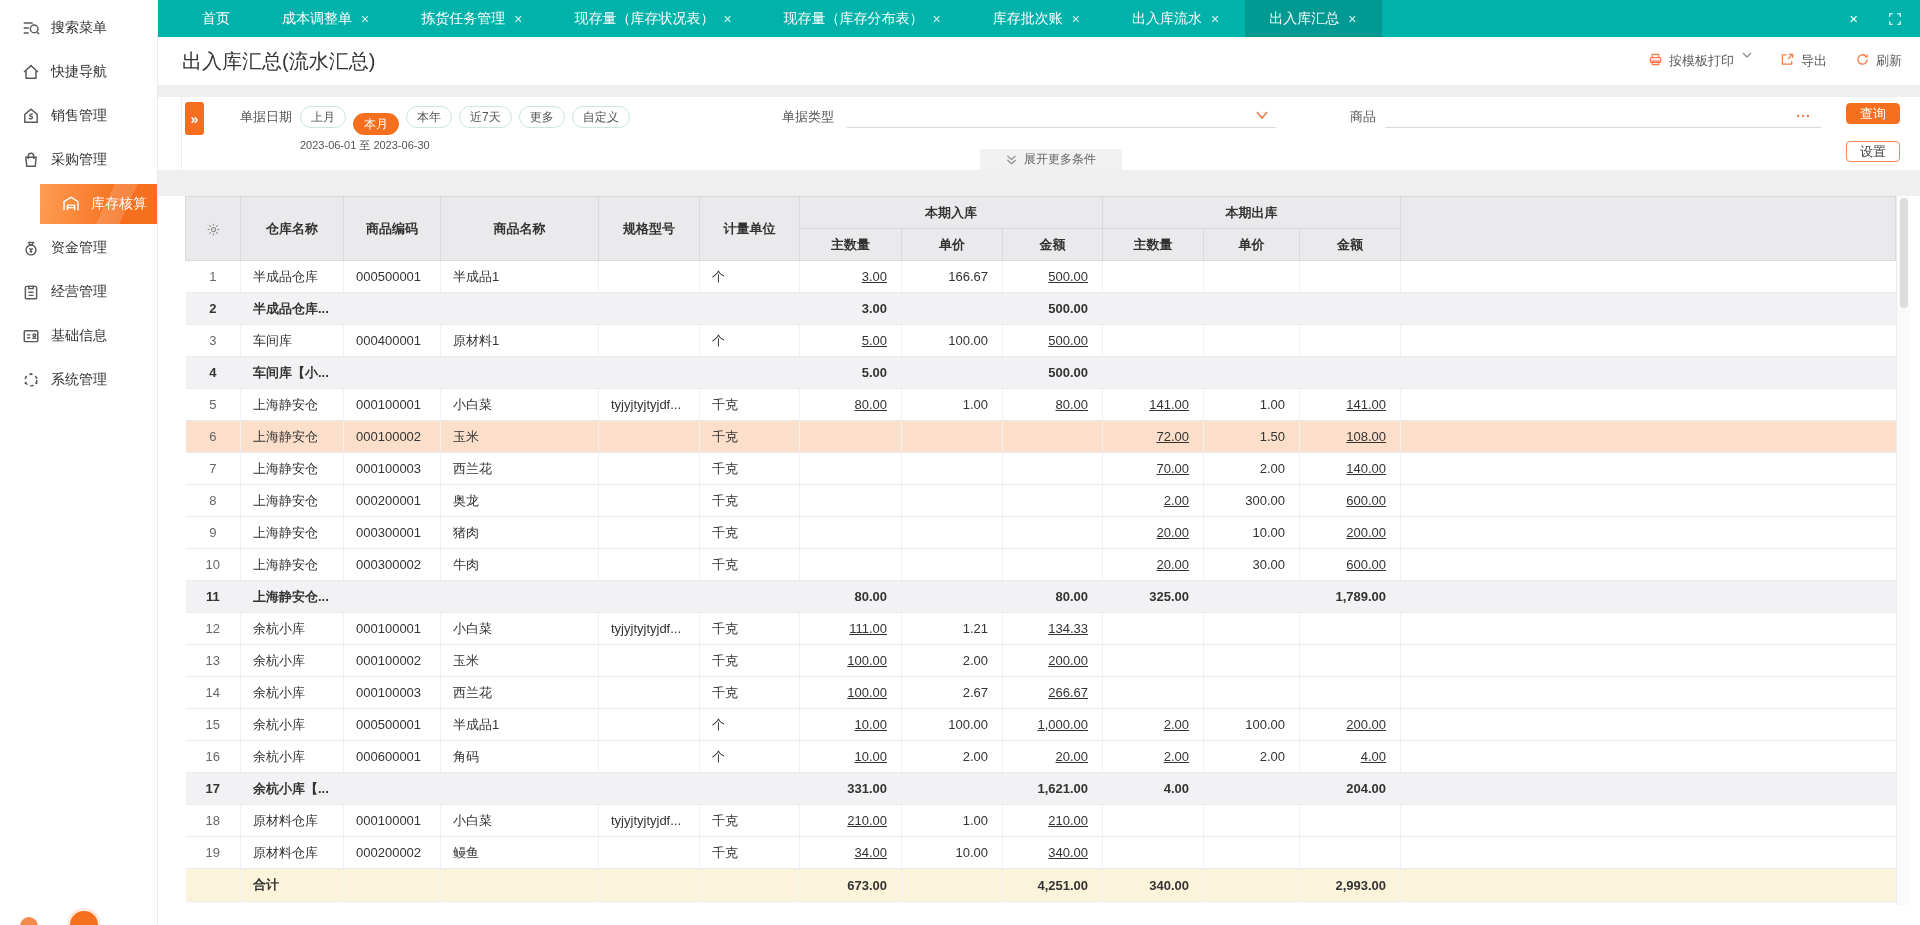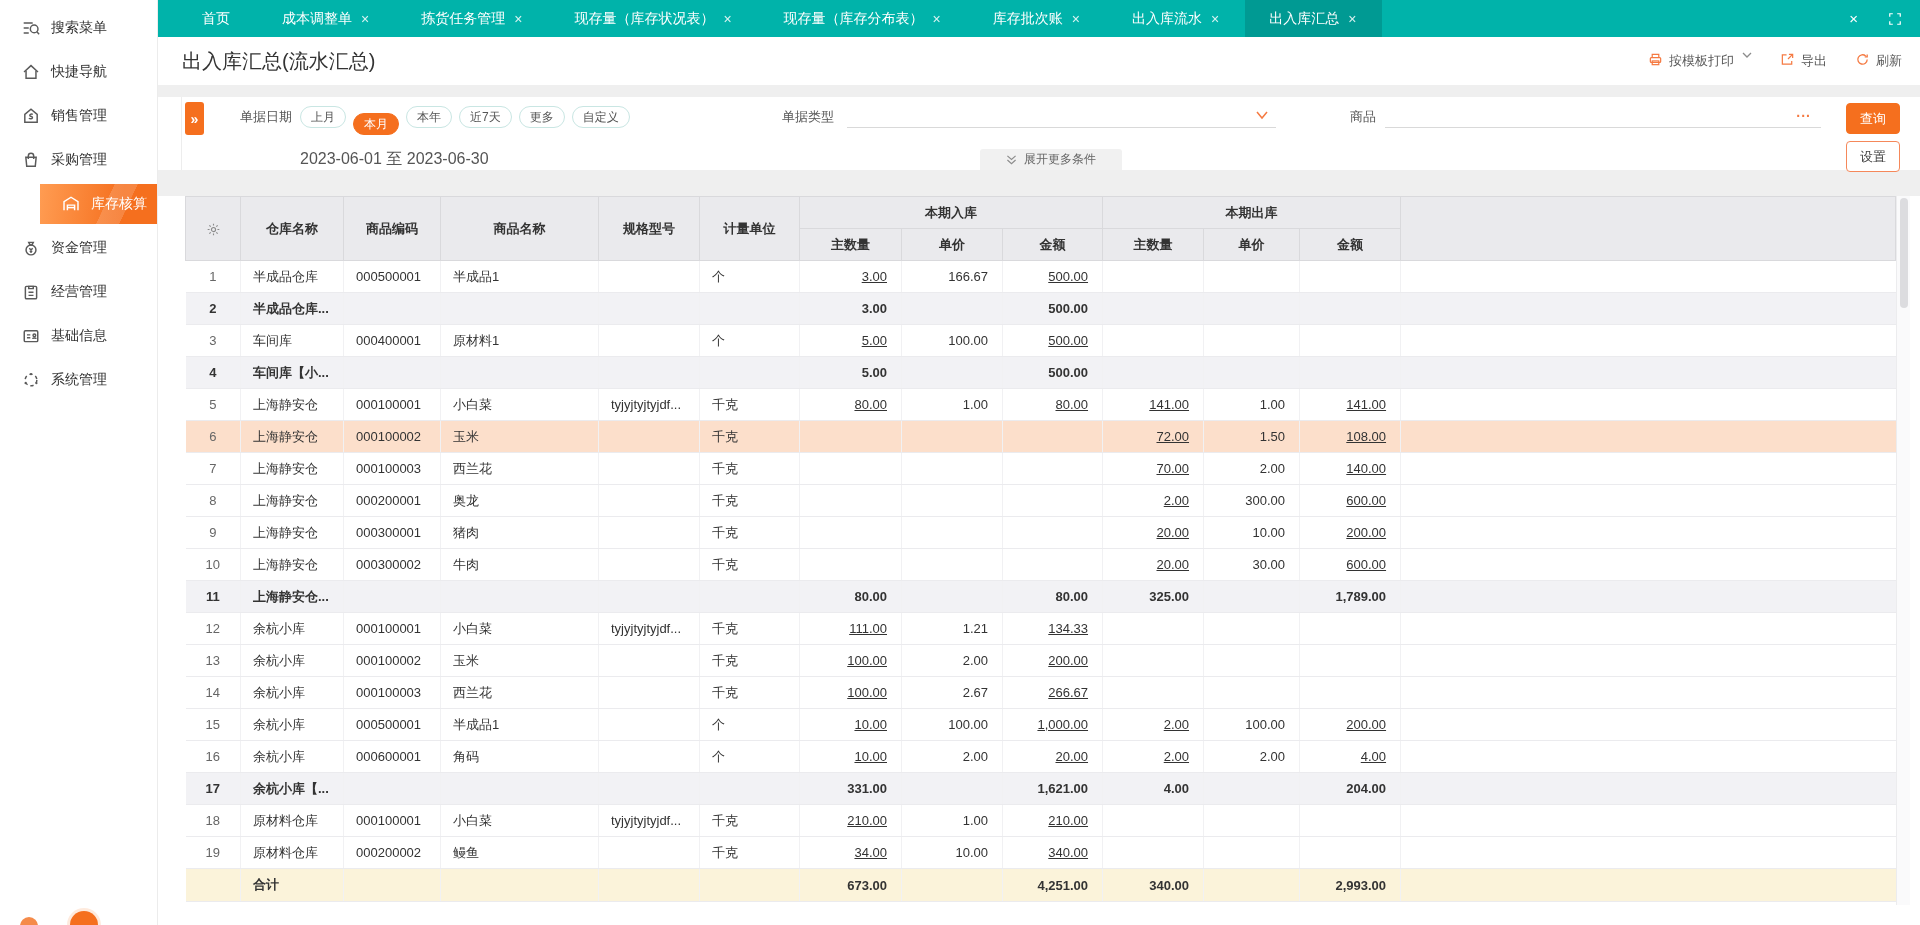--- a/index.html
+++ b/index.html
@@ -51,28 +51,28 @@
   .collapse-btn { position:absolute; left:3px; top:5px; width:19px; height:33px; background:#f56f1e; color:#fff;
     border-radius:3px; display:flex; align-items:center; justify-content:center; font-size:14px; font-weight:700; cursor:pointer; }
   .fgroup { position:absolute; top:9px; display:flex; align-items:flex-start; }
   .flabel { font-size:13px; color:#555; line-height:22px; white-space:nowrap; }
   .fg-date  { left:58px; gap:8px; }
   .fg-doctype { left:600px; gap:13px; }
   .fg-product { left:1168px; gap:9px; }
   .pills { display:flex; gap:7px; }
   .pill { height:22px; line-height:20px; padding:0 10px; border:1px solid #c9e6e3; border-radius:12px; font-size:12px; color:#555; background:#fff; cursor:pointer; white-space:nowrap; }
   .pill.active { background:#f56f1e; border-color:#f56f1e; color:#fff;margin-top:7px; }
-  .date-range { font-size:16px; color:#555; margin-top:14px; cursor:pointer; }
+  .date-range { font-size:11px; color:#555; margin-top:3px; cursor:pointer; }
   .uline { position:relative; height:22px; border-bottom:1px solid #d9d9d9; cursor:pointer; }
   .ul-doctype { width:429px; }
   .ul-product { width:436px; }
   .chev-orange { position:absolute; right:8px; top:5px; color:#f57a42; display:inline-flex; }
   .chev-orange svg { width:12px; height:9px; }
   .dots { position:absolute; right:10px; top:-2px; color:#f57a42; font-weight:700; font-size:14px; letter-spacing:1px; }
-  .btn { position:absolute; left:1664px; width:54px; height:31px; border-radius:4px; font-size:13px; cursor:pointer; font-family:inherit; }
+  .btn { position:absolute; left:1664px; width:54px; height:21px; border-radius:4px; font-size:13px; cursor:pointer; font-family:inherit; }
   .btn.solid { top:6px; background:#f56f1e; border:1px solid #f56f1e; color:#fff; }
   .btn.outline { top:44px; background:#fff; border:1px solid #f5885a; color:#404040; }
   .expand-bar { position:absolute; bottom:0; left:50%; transform:translateX(-50%); height:21px; padding:0 26px;
     background:#f1f1f1; color:#666; font-size:12px; display:flex; align-items:center; gap:7px; border-radius:3px 3px 0 0; cursor:pointer; }
   .expand-bar svg { width:11px; height:10px; color:#8c8c8c; }
 
   
   .table-zone { flex:1; position:relative; margin-left:27px; margin-right:10px; background:#fff; min-height:0; }
   table { border-collapse:collapse; table-layout:fixed; width:calc(100% - 14px); }
   .th { background:#eaeaed; border:1px solid #d9d9dc; height:32px; font-size:13px; font-weight:600; color:#333; text-align:center; }

